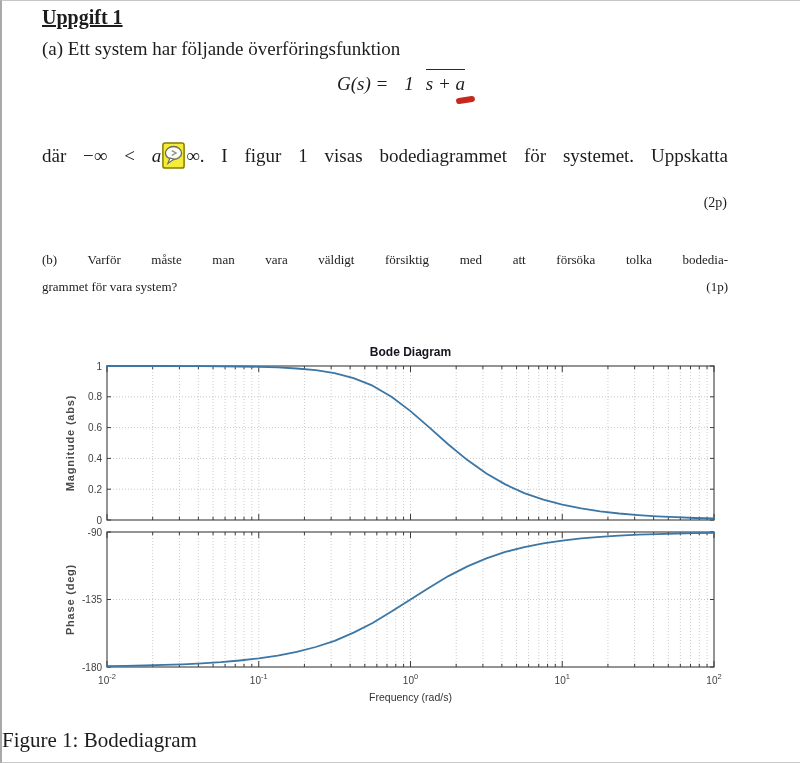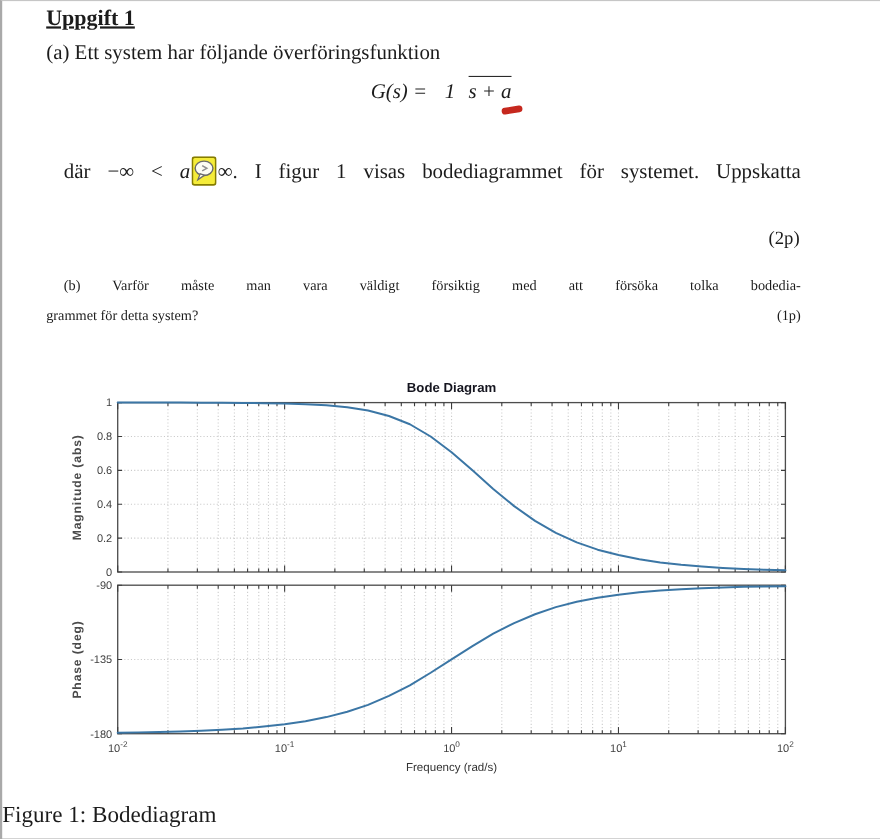--- a/index.html
+++ b/index.html
@@ -12,24 +12,24 @@
   .doc-title{position:absolute;left:40px;top:5px;font-size:20px;font-weight:bold;text-decoration:underline;}
   .para-a-intro{position:absolute;left:40px;top:37px;font-size:19px;}
   .formula-row{position:absolute;left:0;top:72px;width:100%;display:flex;justify-content:center;align-items:center;}
   .formula-lhs{font-style:italic;font-size:19px;margin-right:8px;}
   .frac{display:inline-block;text-align:right;vertical-align:middle;font-style:italic;}
   .frac .num{font-size:19px;padding:0 8px 2px 8px;}
   .frac .den{font-size:19px;padding-top:3px;border-top:1.6px solid #2a2a2a;}
   .den-var{position:relative;display:inline-block;}
   .red-mark{position:absolute;left:0px;bottom:-8px;width:19px;height:6px;background:#c6281e;border-radius:3px;transform:rotate(-9deg);}
   .body-a{position:absolute;left:40px;top:141px;width:686px;font-size:19px;line-height:27.5px;}
-  .jline{text-align:justify;text-align-last:justify;margin-left:16px;}
+  .jline{text-align:justify;text-align-last:justify;}
   .var-i{font-style:italic;}
   .bubble-wrap{display:inline-block;vertical-align:-7px;margin:0 1px;line-height:0;}
-  .points-a{position:absolute;right:73px;top:194px;font-size:17px;margin-top:12px;}
+  .points-a{position:absolute;right:73px;top:194px;font-size:14px;}
   .para-b{position:absolute;left:40px;top:245px;width:686px;font-size:13px;line-height:27px;}
   .b-line2{position:relative;}
   .points-b{position:absolute;right:0;top:0;}
   .figure-svg{position:absolute;left:55px;top:340px;}
   .caption{position:absolute;left:0;top:727px;width:100%;text-align:left;font-size:21px;}
   svg text{font-family:"Liberation Sans", sans-serif;}
 </style>
 </head>
 <body>
 
@@ -54,21 +54,21 @@
             <path d="M8,16 L5.8,21.5 L12,17.2 Z" fill="#fcfcf3" stroke="#6b6b6b" stroke-width="1.1"></path>
             <path d="M9.8,8.6 L14,11 L9.8,13.4" fill="none" stroke="#8f8f8f" stroke-width="1.4"></path>
           </svg></span><span>∞. I figur 1 visas bodediagrammet för systemet. Uppskatta</span></div>
   </div>
 
   <div class="points-a">(2p)</div>
 
   <div class="para-b">
     <div class="jline">(b) Varför måste man vara väldigt försiktig med att försöka tolka bodedia-</div>
     <div class="b-line2">
-      <span>grammet för detta system?</span>
+      <span>grammet för vara system?</span>
       <span class="points-b">(1p)</span>
     </div>
   </div>
 
   <svg class="figure-svg" id="bode-svg" width="670" height="374" viewBox="0 0 670 374">
       <g>
         <line x1="201.75" y1="25" x2="201.75" y2="179" stroke="#cccccc" stroke-width="1" stroke-dasharray="1 2"></line>
         <line x1="353.5" y1="25" x2="353.5" y2="179" stroke="#cccccc" stroke-width="1" stroke-dasharray="1 2"></line>
         <line x1="505.25" y1="25" x2="505.25" y2="179" stroke="#cccccc" stroke-width="1" stroke-dasharray="1 2"></line>
         <line x1="95.68130184200916" y1="25" x2="95.68130184200916" y2="179" stroke="#cccccc" stroke-width="1" stroke-dasharray="1 2"></line>

